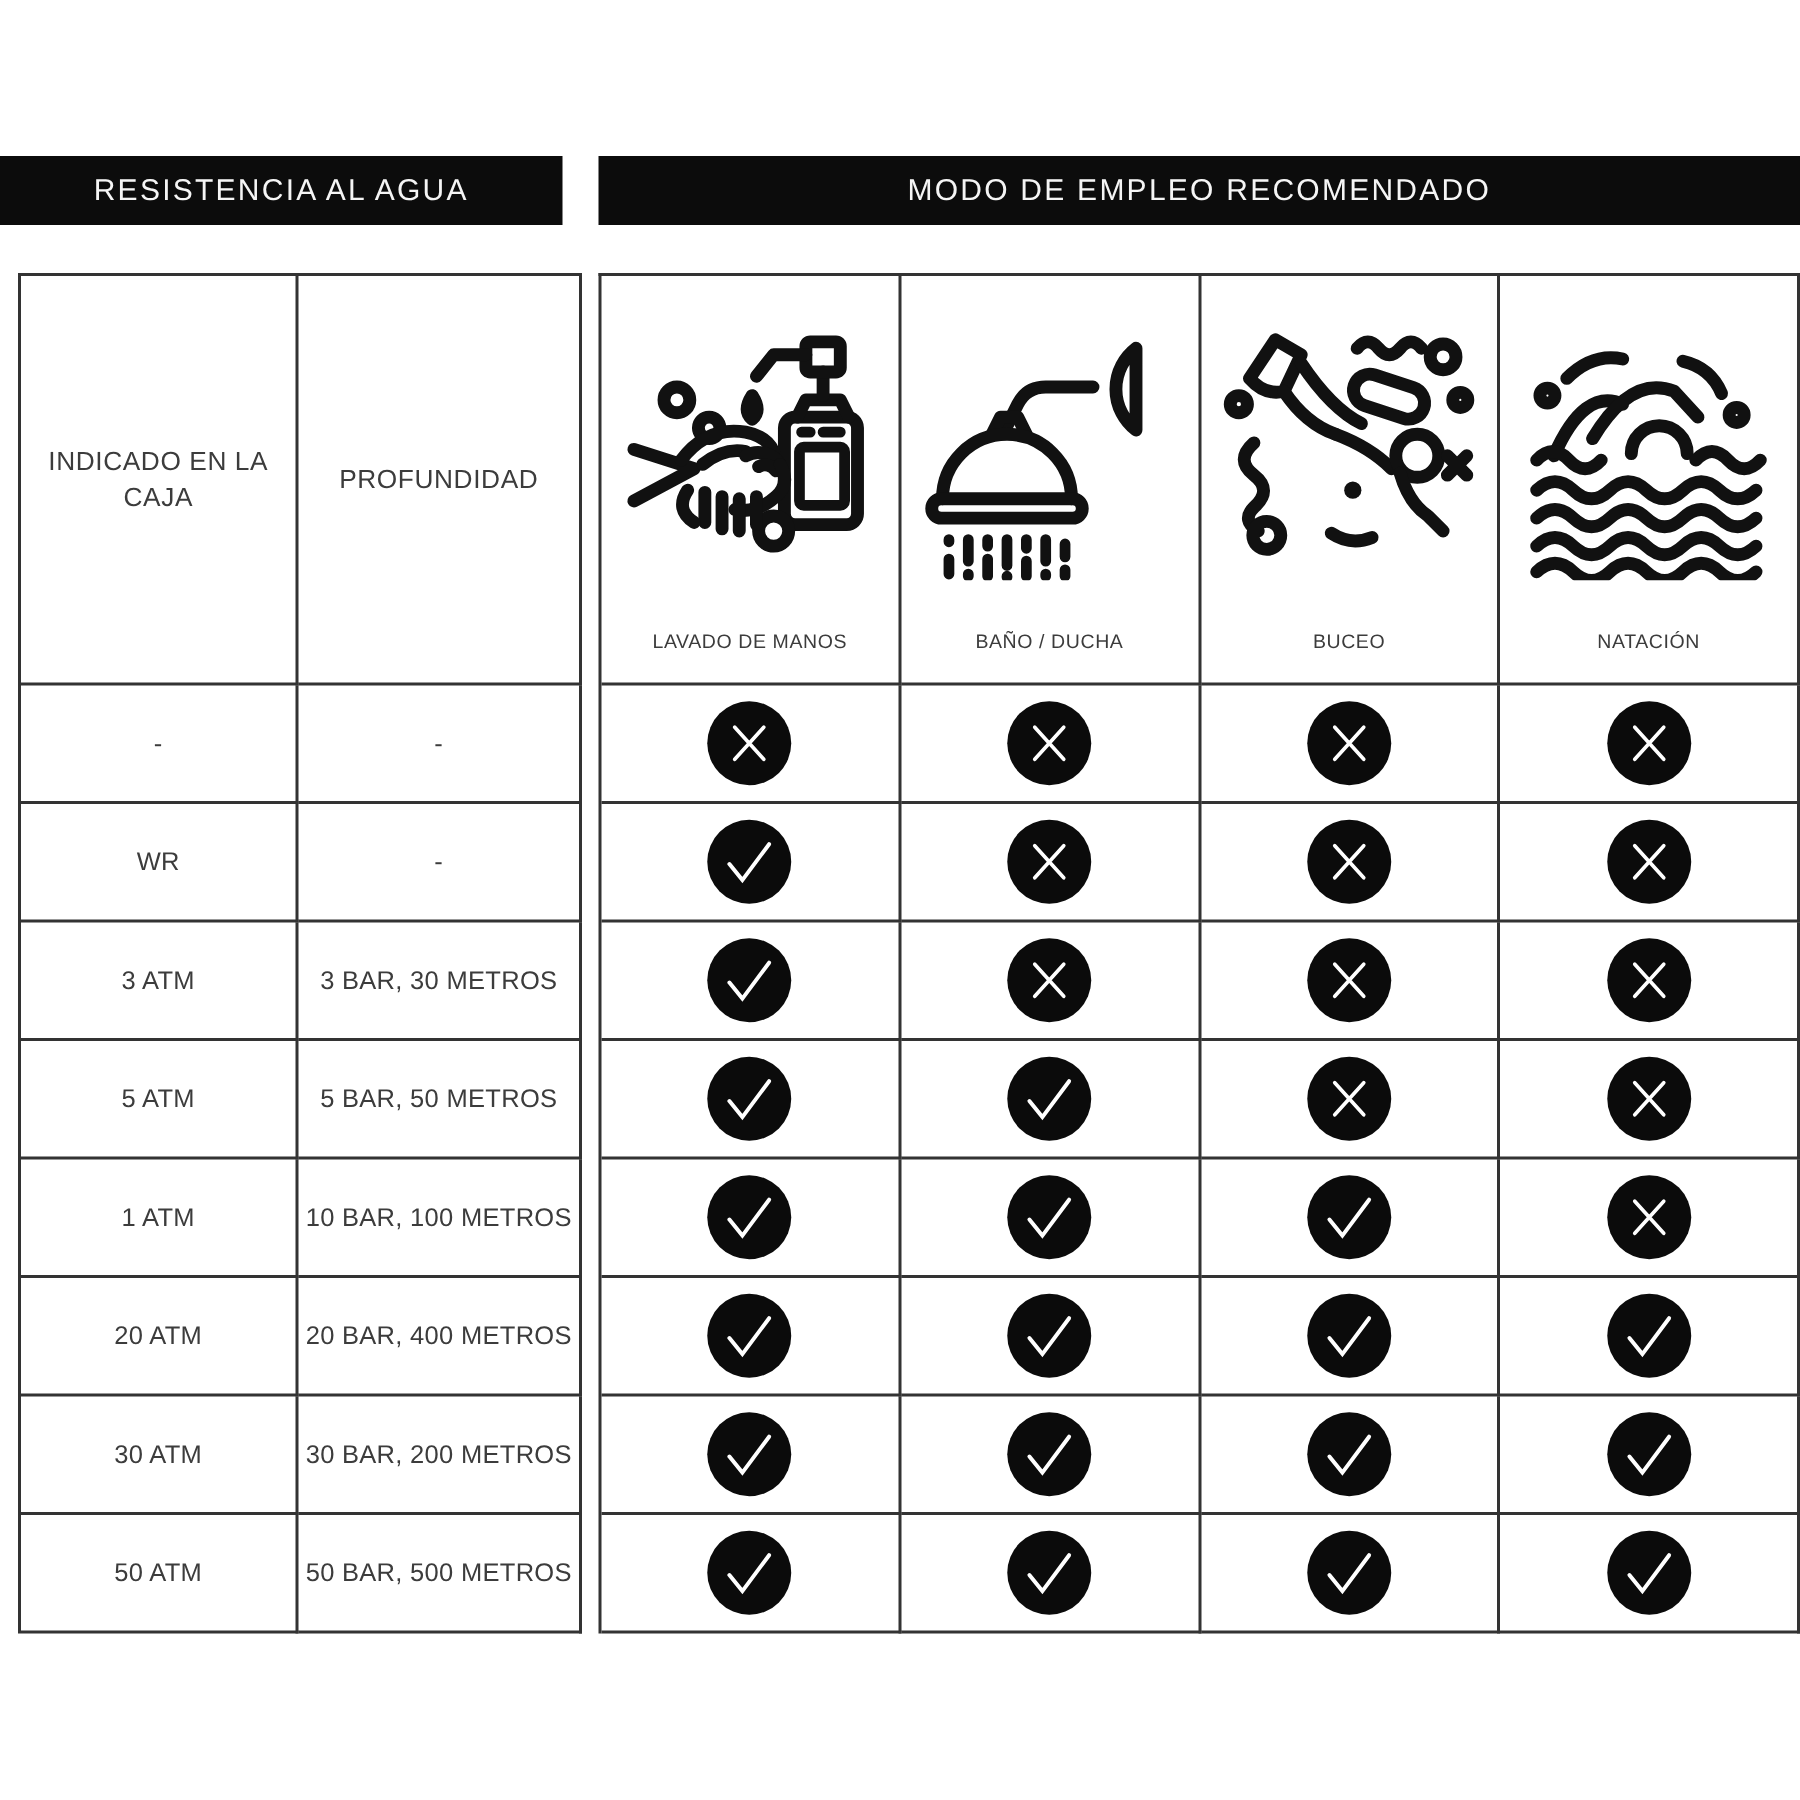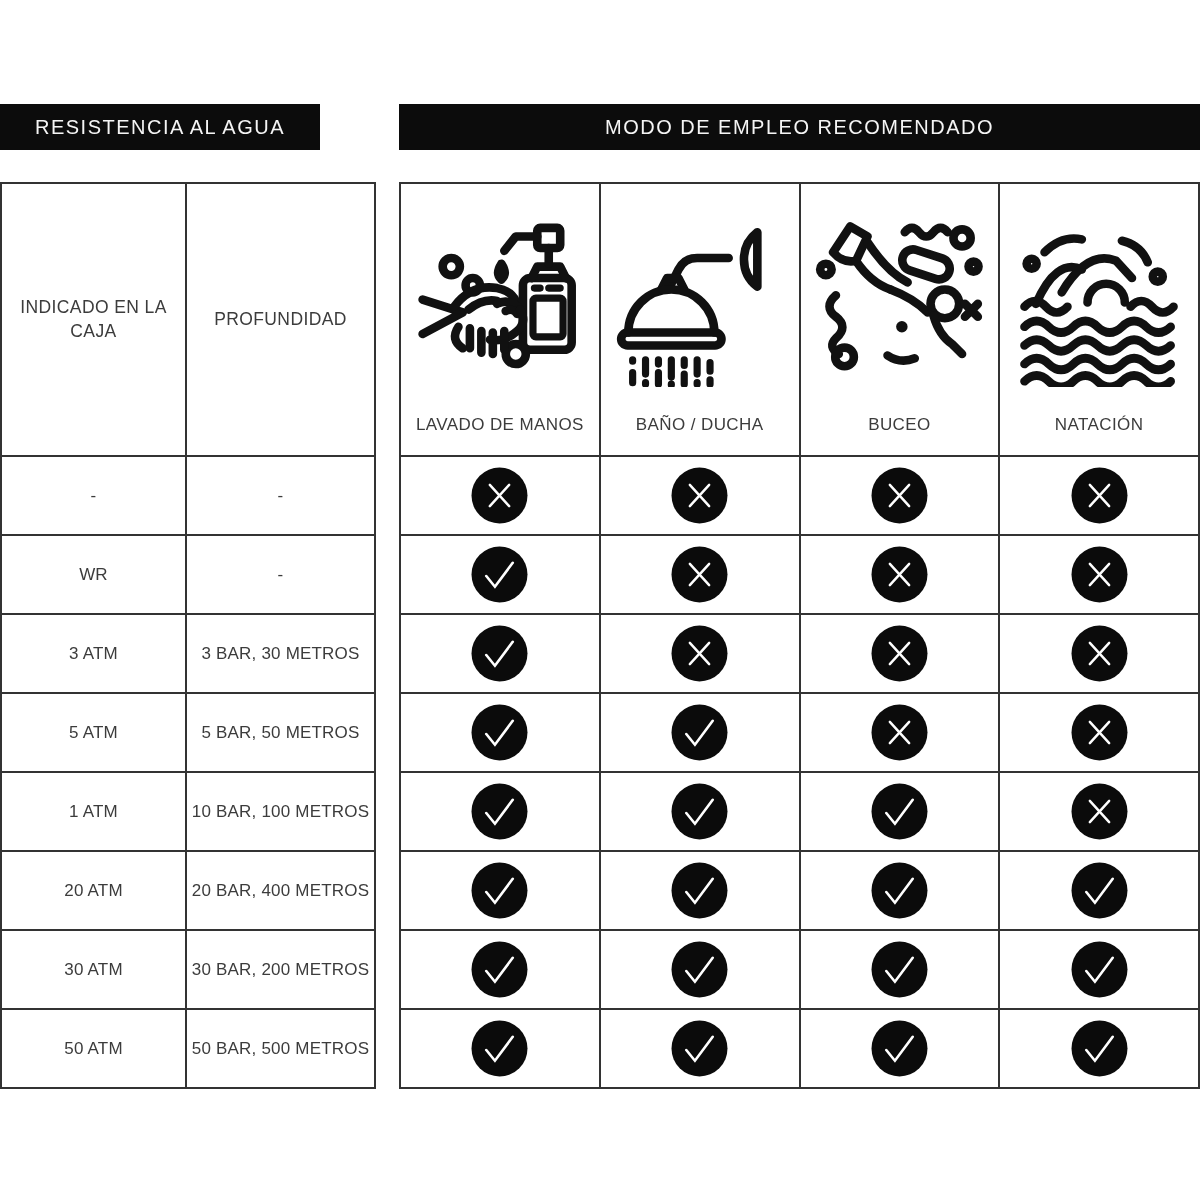--- a/index.html
+++ b/index.html
@@ -13,40 +13,40 @@
   body{
     width:1200px;height:1200px;position:relative;background:#ffffff;
     font-family:"Liberation Sans", sans-serif;color:var(--ink);
     -webkit-font-smoothing:antialiased;
   }
   .bar{
     position:absolute;top:104px;height:46px;background:var(--bar-bg);
     display:flex;align-items:center;justify-content:center;
   }
   .bar span{color:var(--bar-fg);font-size:20px;letter-spacing:1.5px;}
-  .bar-left{left:0;width:320px;}
+  .bar-left{left:0;width:375px;}
   .bar-right{left:399px;width:801px;}
   .grid{
     position:absolute;top:182px;height:907px;display:grid;
     border-top:2px solid var(--line);border-left:2px solid var(--line);
     box-sizing:border-box;background:#fff;
   }
-  .ltable{left:0;width:376px;grid-template-columns:185px 1fr;grid-template-rows:273px repeat(8,79px);}
+  .ltable{left:12px;width:376px;grid-template-columns:185px 1fr;grid-template-rows:273px repeat(8,79px);}
   .rtable{left:399px;width:801px;grid-template-columns:repeat(4,1fr);grid-template-rows:273px repeat(8,79px);}
   .cell{
     border-right:2px solid var(--line);border-bottom:2px solid var(--line);
     display:flex;align-items:center;justify-content:center;text-align:center;
     box-sizing:border-box;overflow:hidden;
   }
   .lhead{font-size:17.5px;letter-spacing:.4px;line-height:1.35;padding:0 10px;}
   .lbody{font-size:17px;letter-spacing:.2px;padding:0 2px;white-space:nowrap;}
   .icon-cell{position:relative;}
   .icon-wrap{position:absolute;top:22px;left:0;right:0;height:190px;display:flex;align-items:center;justify-content:center;}
   .icon-wrap svg{width:172px;height:172px;}
-  .icon-label{position:absolute;bottom:20px;left:0;right:0;text-align:center;font-size:17px;letter-spacing:.4px;}
+  .icon-label{position:absolute;bottom:20px;left:0;right:0;text-align:center;font-size:13px;letter-spacing:.4px;}
   .markicon{width:57px;height:57px;display:block;}
   .stroke{fill:none;stroke:#111;stroke-width:6;stroke-linecap:round;stroke-linejoin:round;}
   .stroke-thin{fill:none;stroke:#111;stroke-width:5;stroke-linecap:round;stroke-linejoin:round;}
 </style>
 </head>
 <body>
 
 <svg width="0" height="0" style="position:absolute" aria-hidden="true">
   <defs>
     <symbol id="sym-handwash" viewBox="0 0 120 120">

